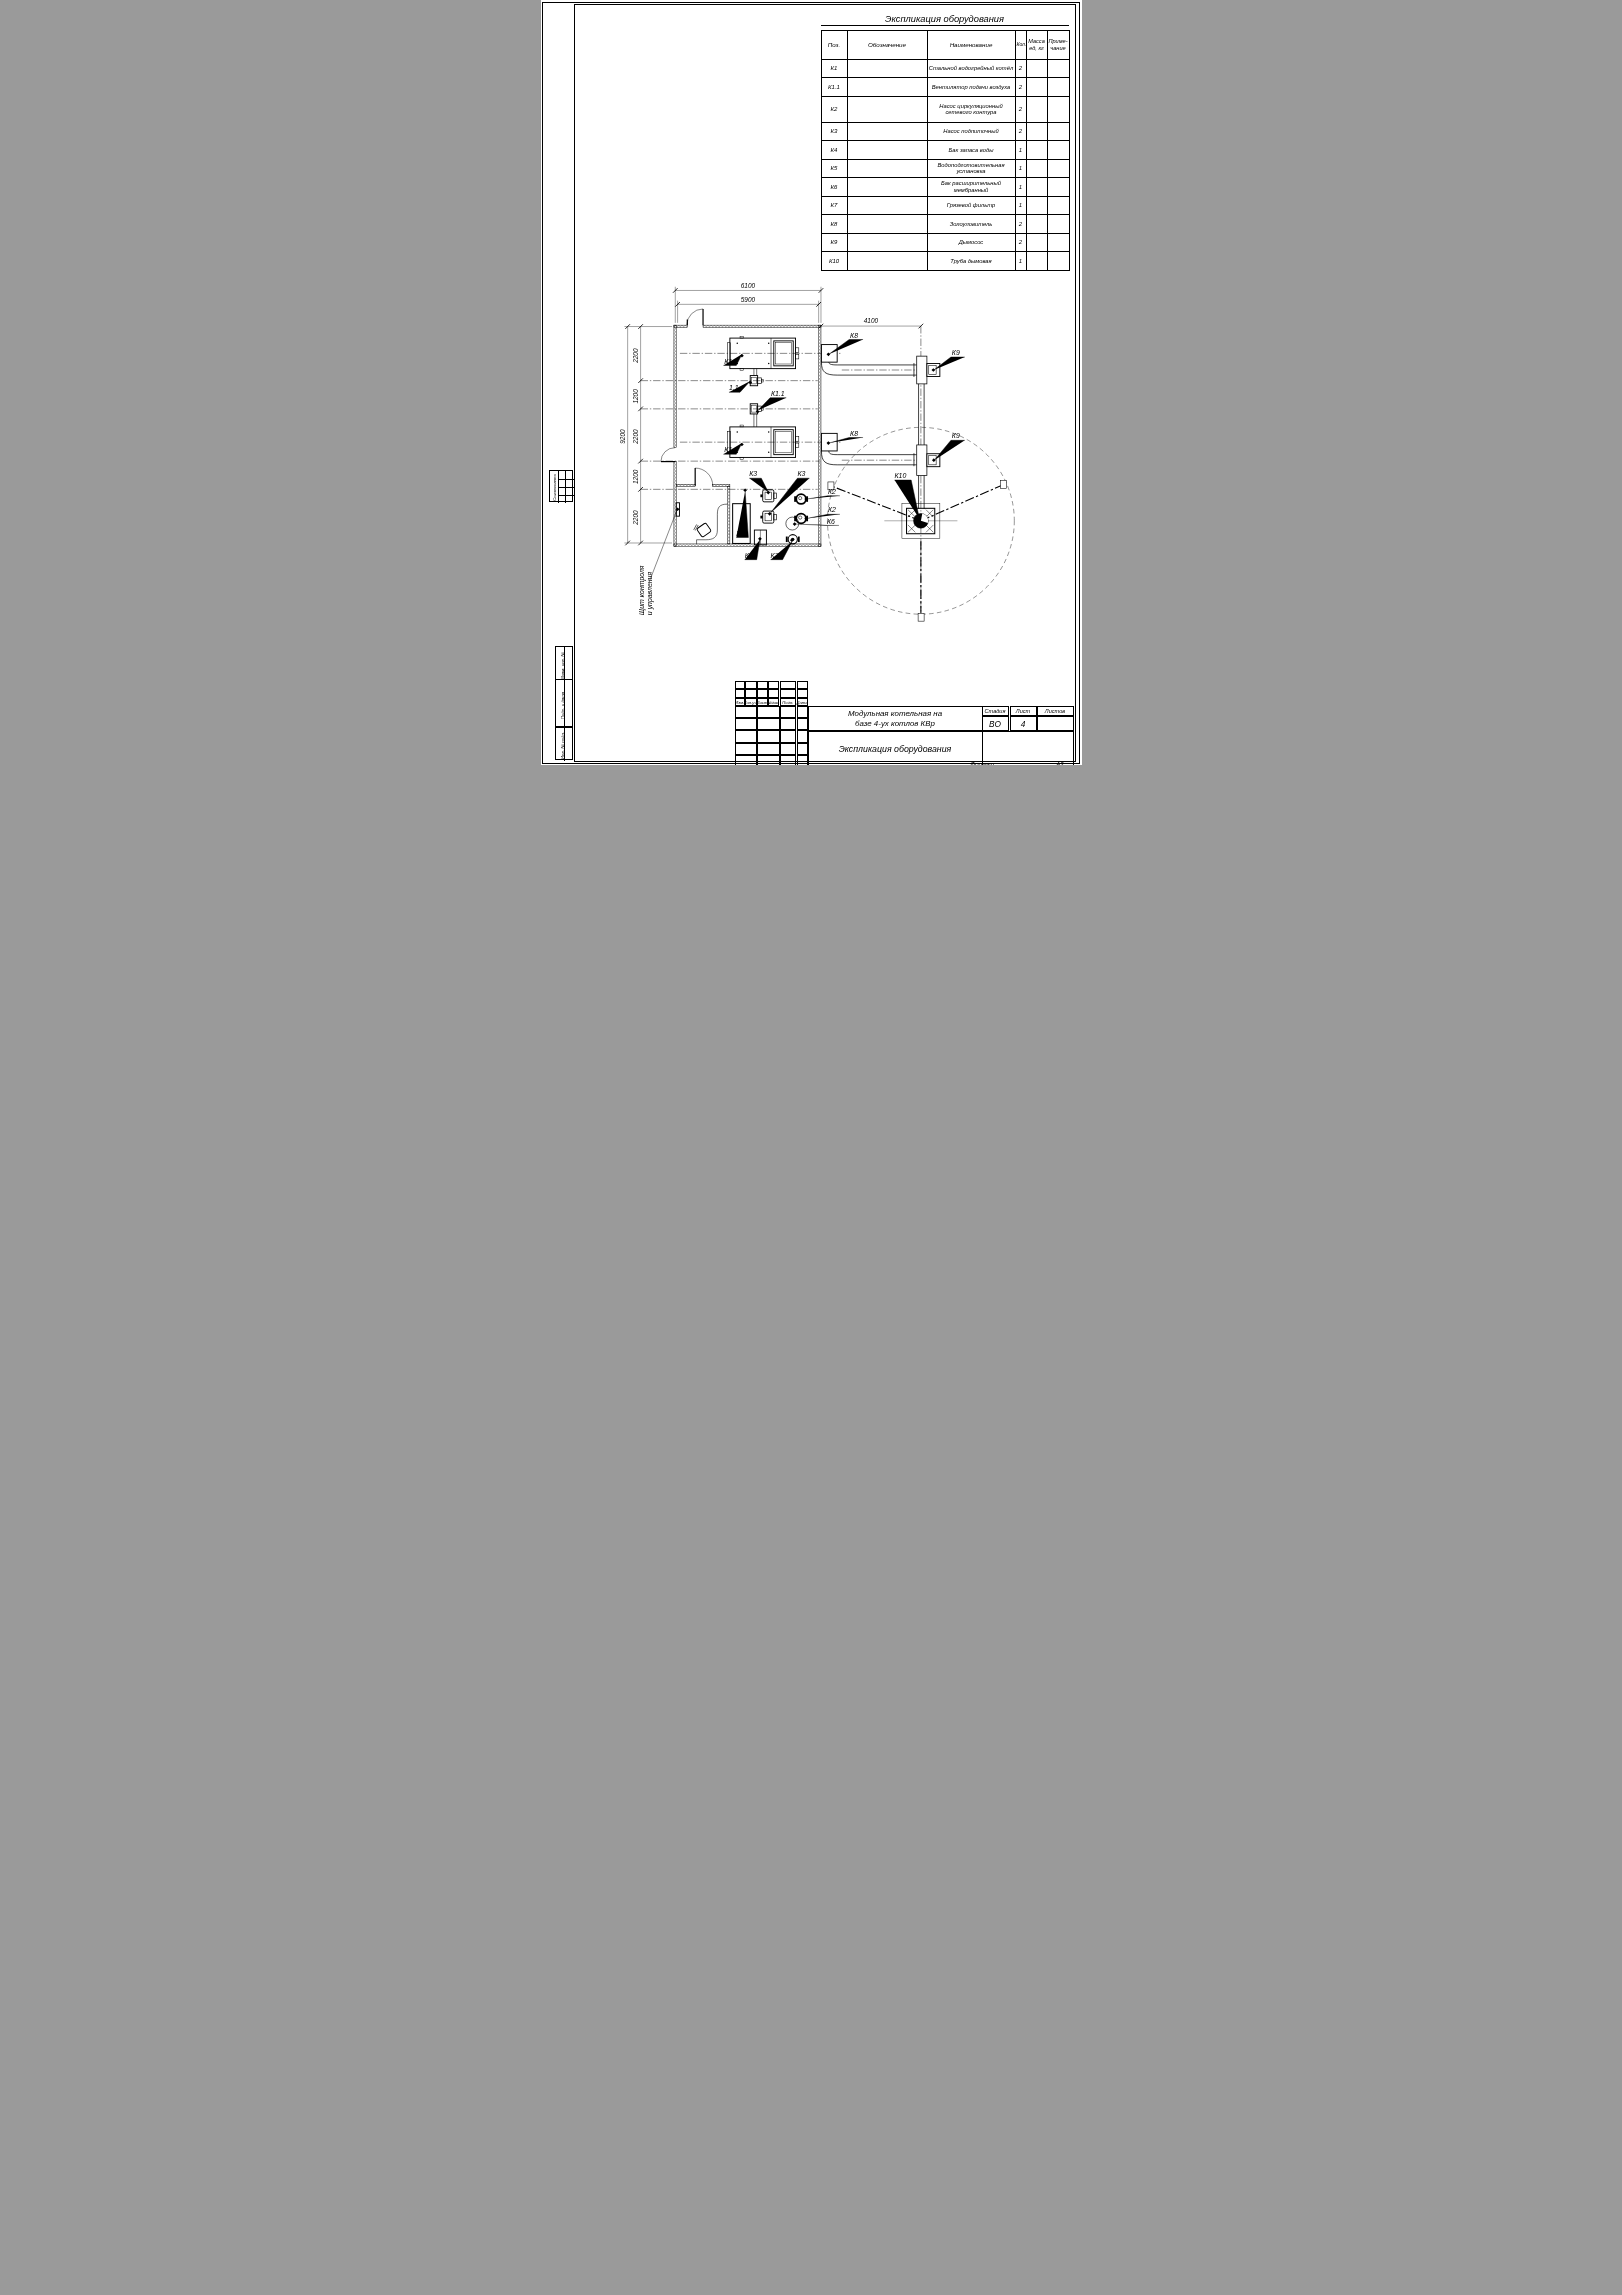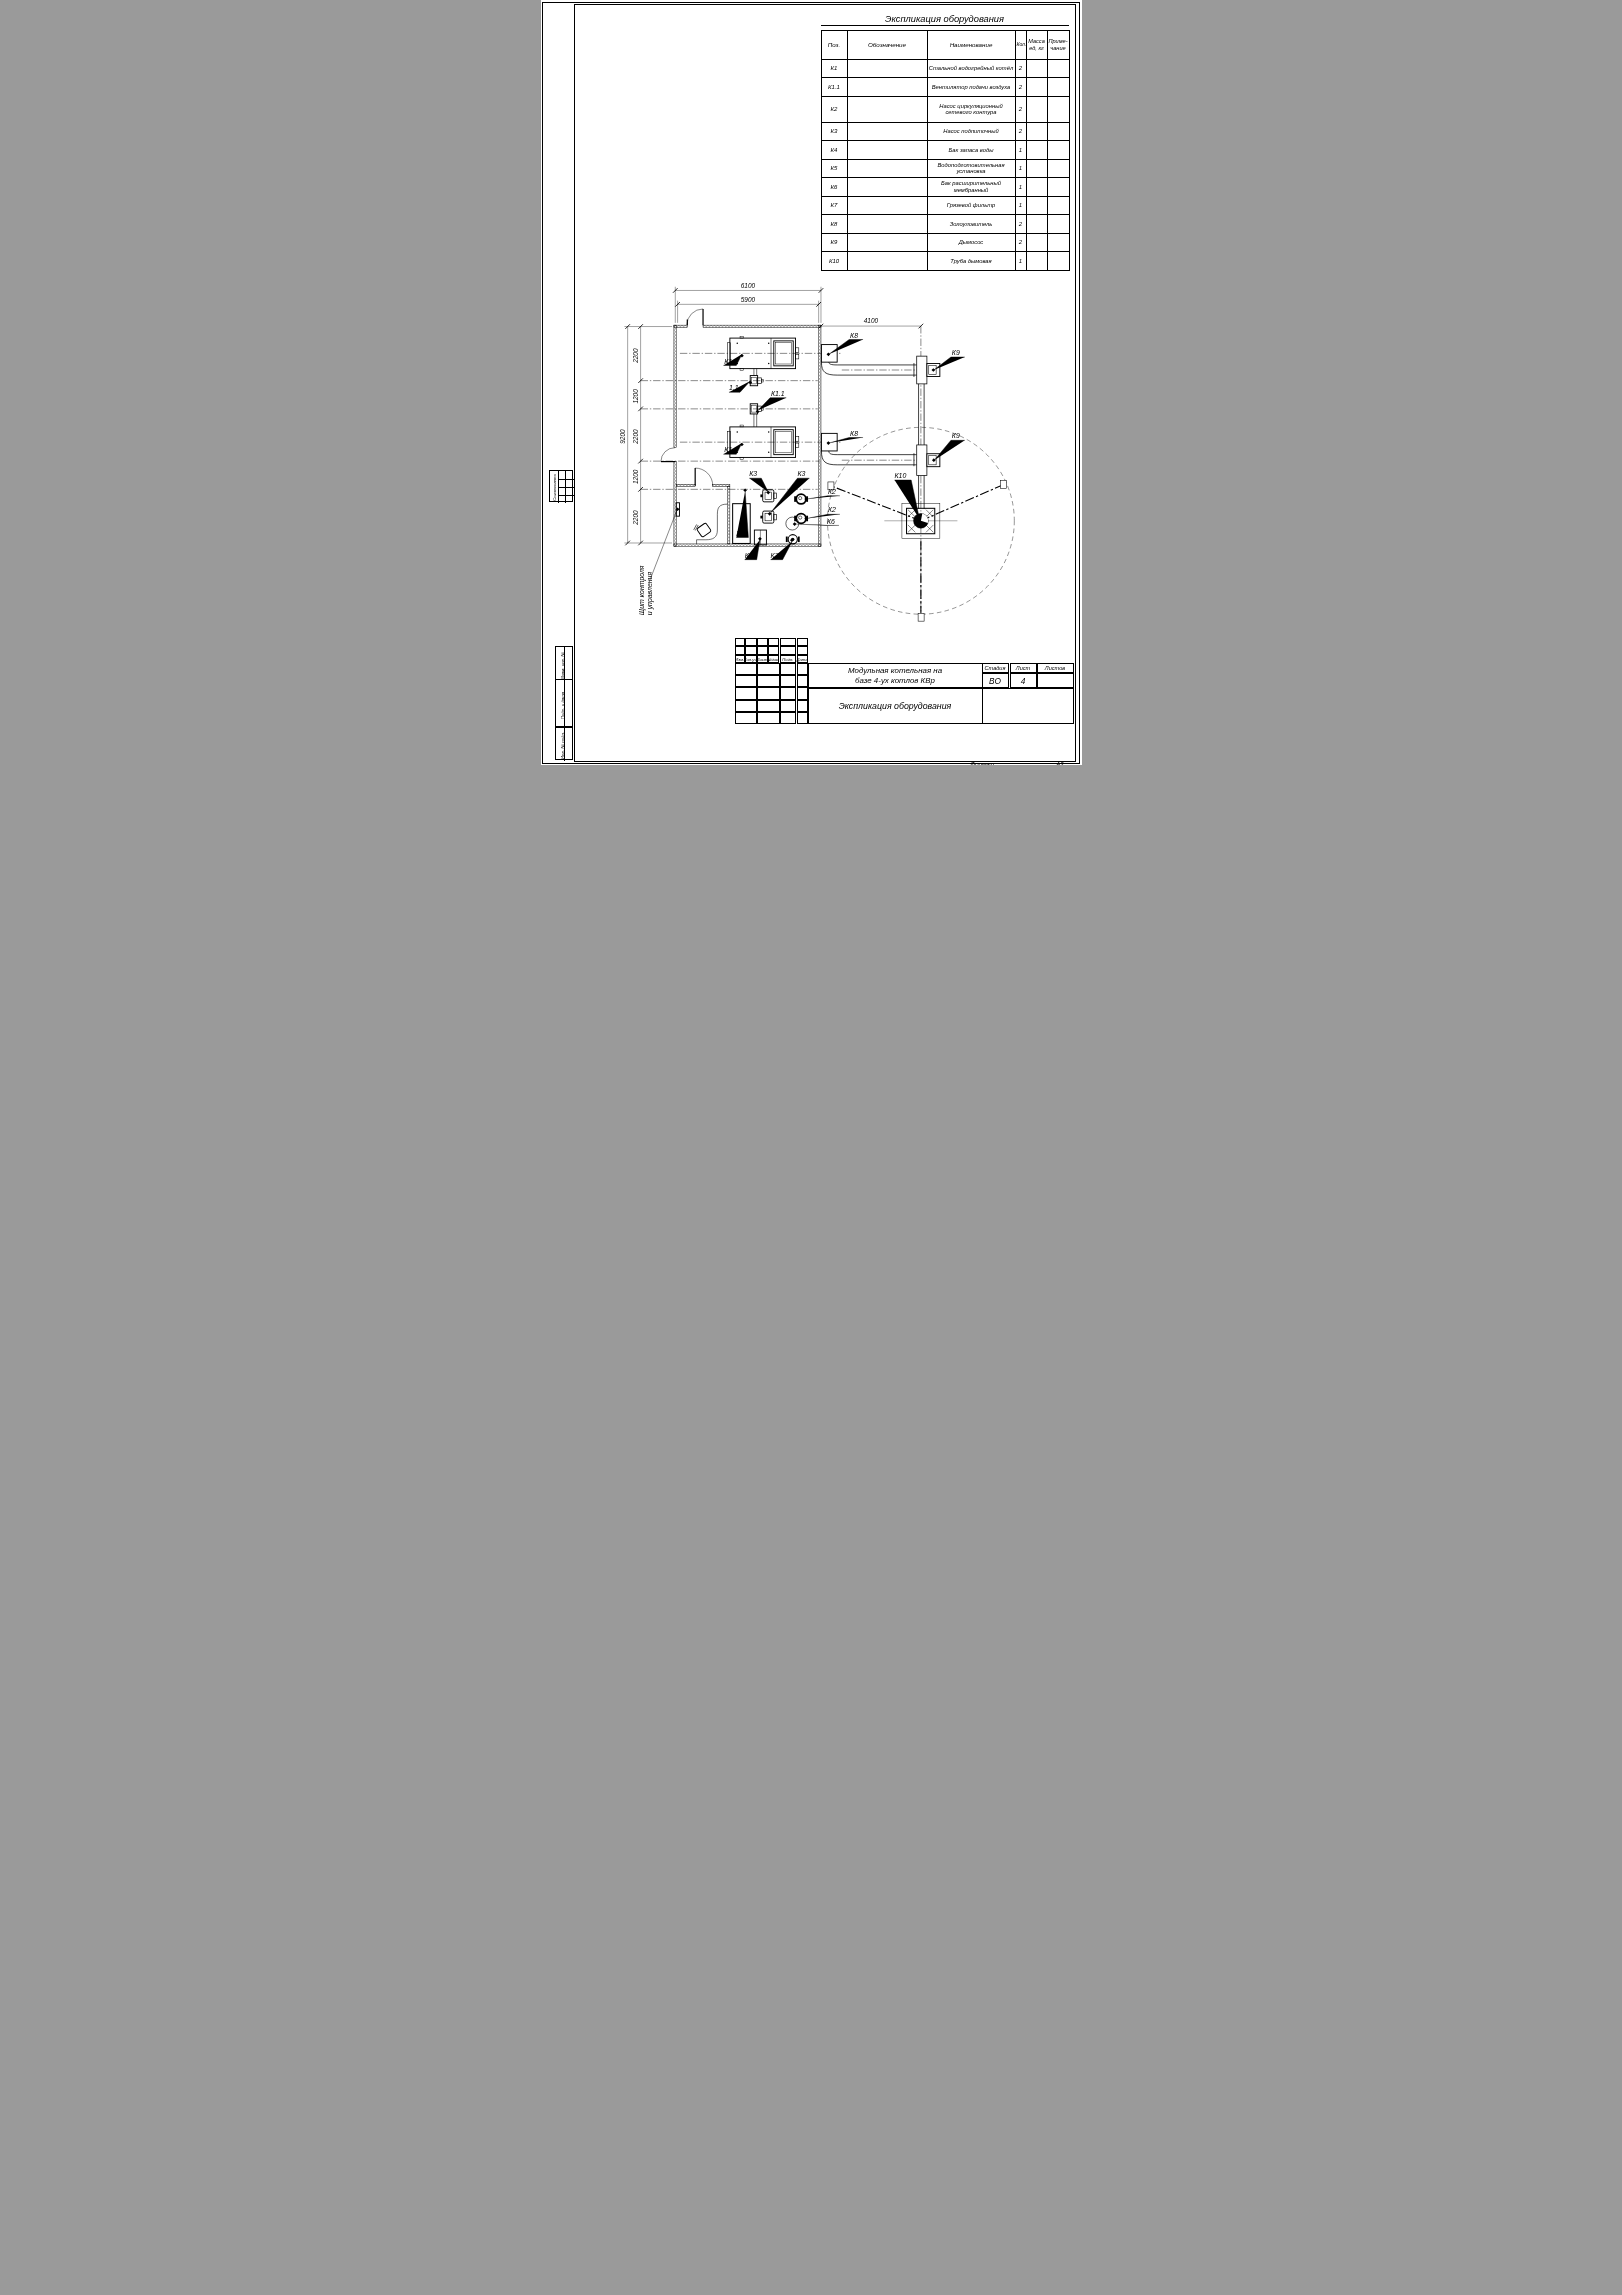--- a/index.html
+++ b/index.html
@@ -16,21 +16,21 @@
   table.spec{border-collapse:collapse;width:248px;table-layout:fixed;}
   table.spec td{border:0.7px solid #000;text-align:center;vertical-align:middle;
                 font-style:italic;font-size:6px;padding:0 0.9px;overflow:hidden;}
   table.spec{border:1.2px solid #000;}
   table.spec tr{height:18.5px;}
   table.spec tr.hdr{height:29px;}
   table.spec tr.tall{height:26px;}
   table.spec td.nm{font-size:5.8px;line-height:1.1;}
   table.spec td.hcell{font-size:6.2px;line-height:1.15;}
   
-  .tb{position:absolute;left:194px;top:638px;width:339px;height:86px;}
+  .tb{position:absolute;left:194px;top:681px;width:339px;height:86px;}
   .tb .cell{position:absolute;border:0.7px solid #000;box-sizing:border-box;
             font-style:italic;display:flex;align-items:center;justify-content:center;text-align:center;}
   .fmt{position:absolute;left:430px;top:761px;width:93px;display:flex;justify-content:space-between;
        font-style:italic;font-size:6px;}
   
   .stamp{position:absolute;border:0.7px solid #000;box-sizing:border-box;}
   .vtext{position:absolute;transform:rotate(-90deg);transform-origin:center;
          font-style:italic;font-size:4.4px;white-space:nowrap;}
   svg text{font-family:"Liberation Sans",sans-serif;font-style:italic;fill:#000;}
   .dimtxt{font-size:14px;}

